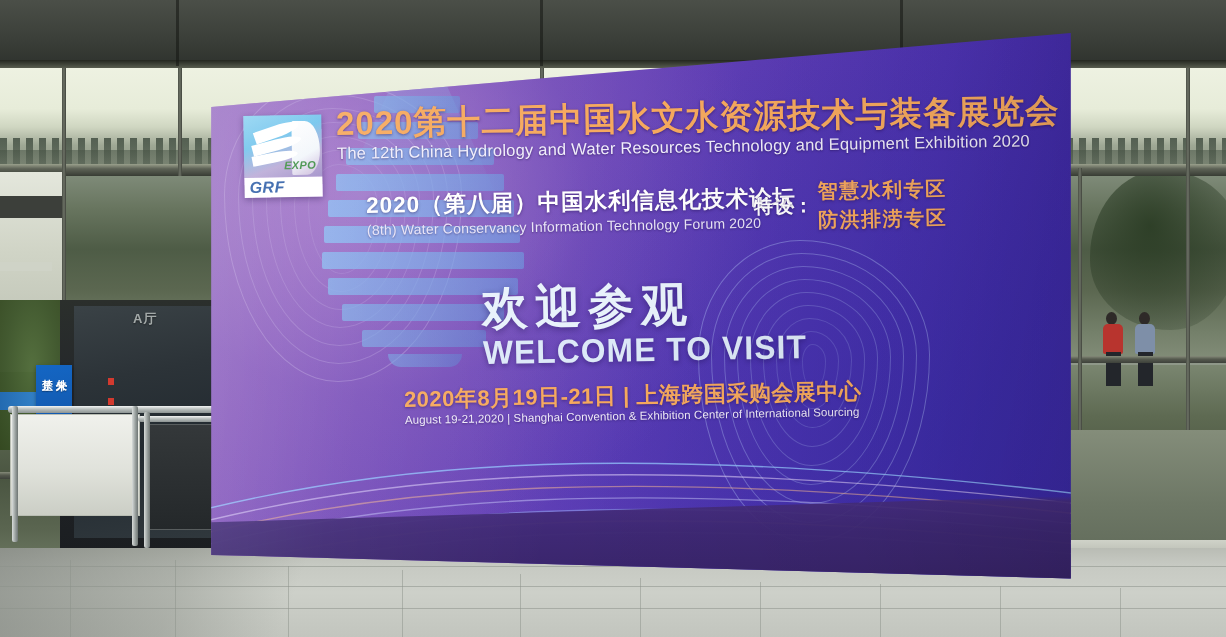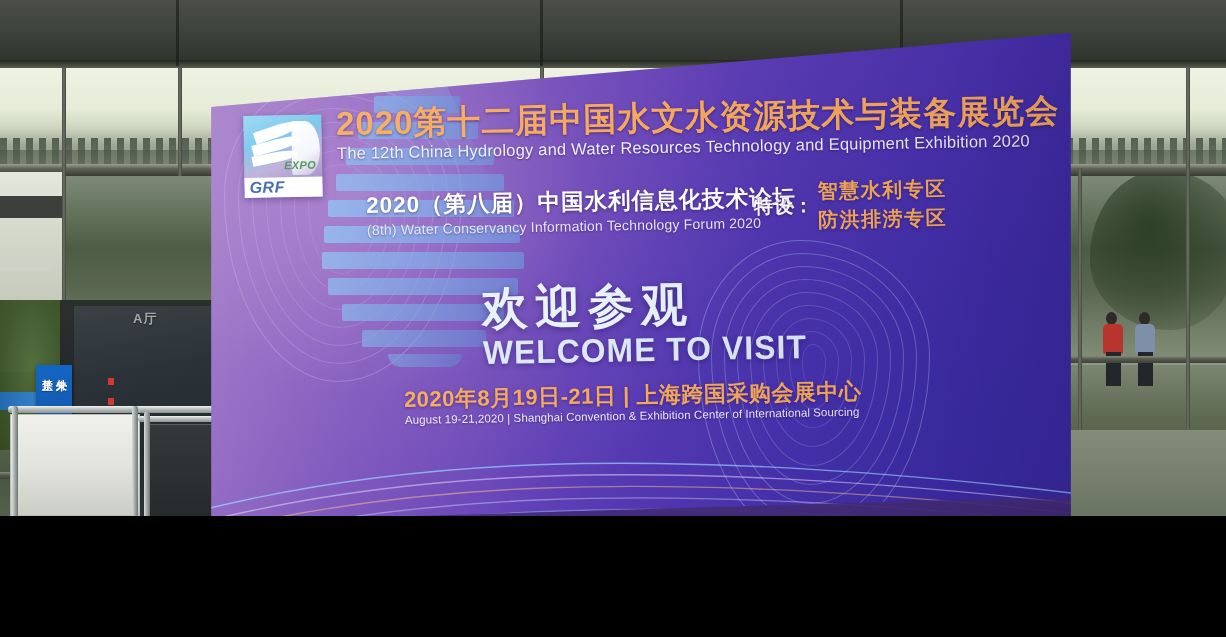--- a/index.html
+++ b/index.html
@@ -1,18 +1,18 @@
 <!DOCTYPE html>
 <html><head>
 <meta charset="utf-8">
 <style>
   html,body{margin:0;padding:0;background:#000;}
   body{font-family:"Liberation Sans","DejaVu Sans",sans-serif;}
 
-  #scene{position:relative;width:1226px;height:516px;overflow:hidden;background:#701a75;}
+  #scene{position:relative;width:1226px;height:637px;overflow:hidden;background:#701a75;}
 
   
   .bg-sky{position:absolute;left:0;top:0;width:1226px;height:637px;
     background:linear-gradient(180deg,#5d6159 0%,#565a52 6%,#e9eddc 10%,#dfe4d2 14%,#9ba396 22%,#7d8a7b 30%,#6f7d6e 40%,#7a8578 52%,#9aa292 60%,#b9bdae 70%,#c9cbbe 100%);}
 
   
   .soffit{position:absolute;left:0;top:0;width:1226px;height:66px;
     background:linear-gradient(180deg,#4b4f48 0%,#3c403a 55%,#2e322d 100%);}
   .soffit-lip{position:absolute;left:0;top:60px;width:1226px;height:8px;
     background:linear-gradient(180deg,#23261f 0%,#585d4f 100%);}

